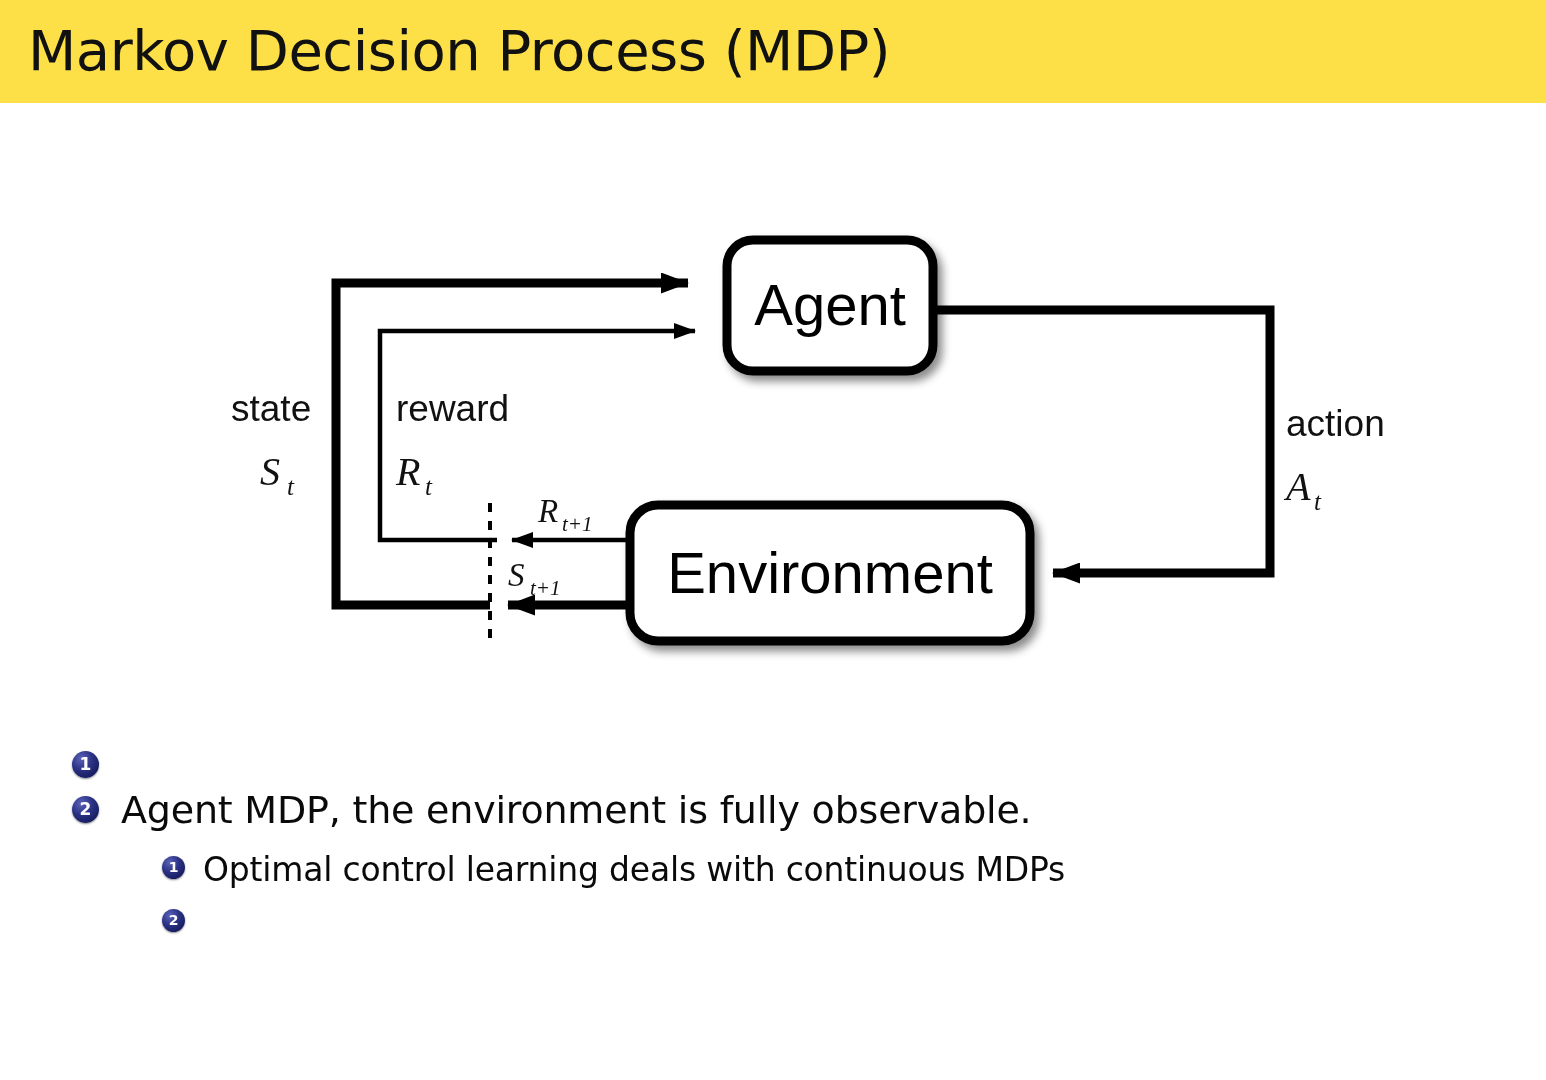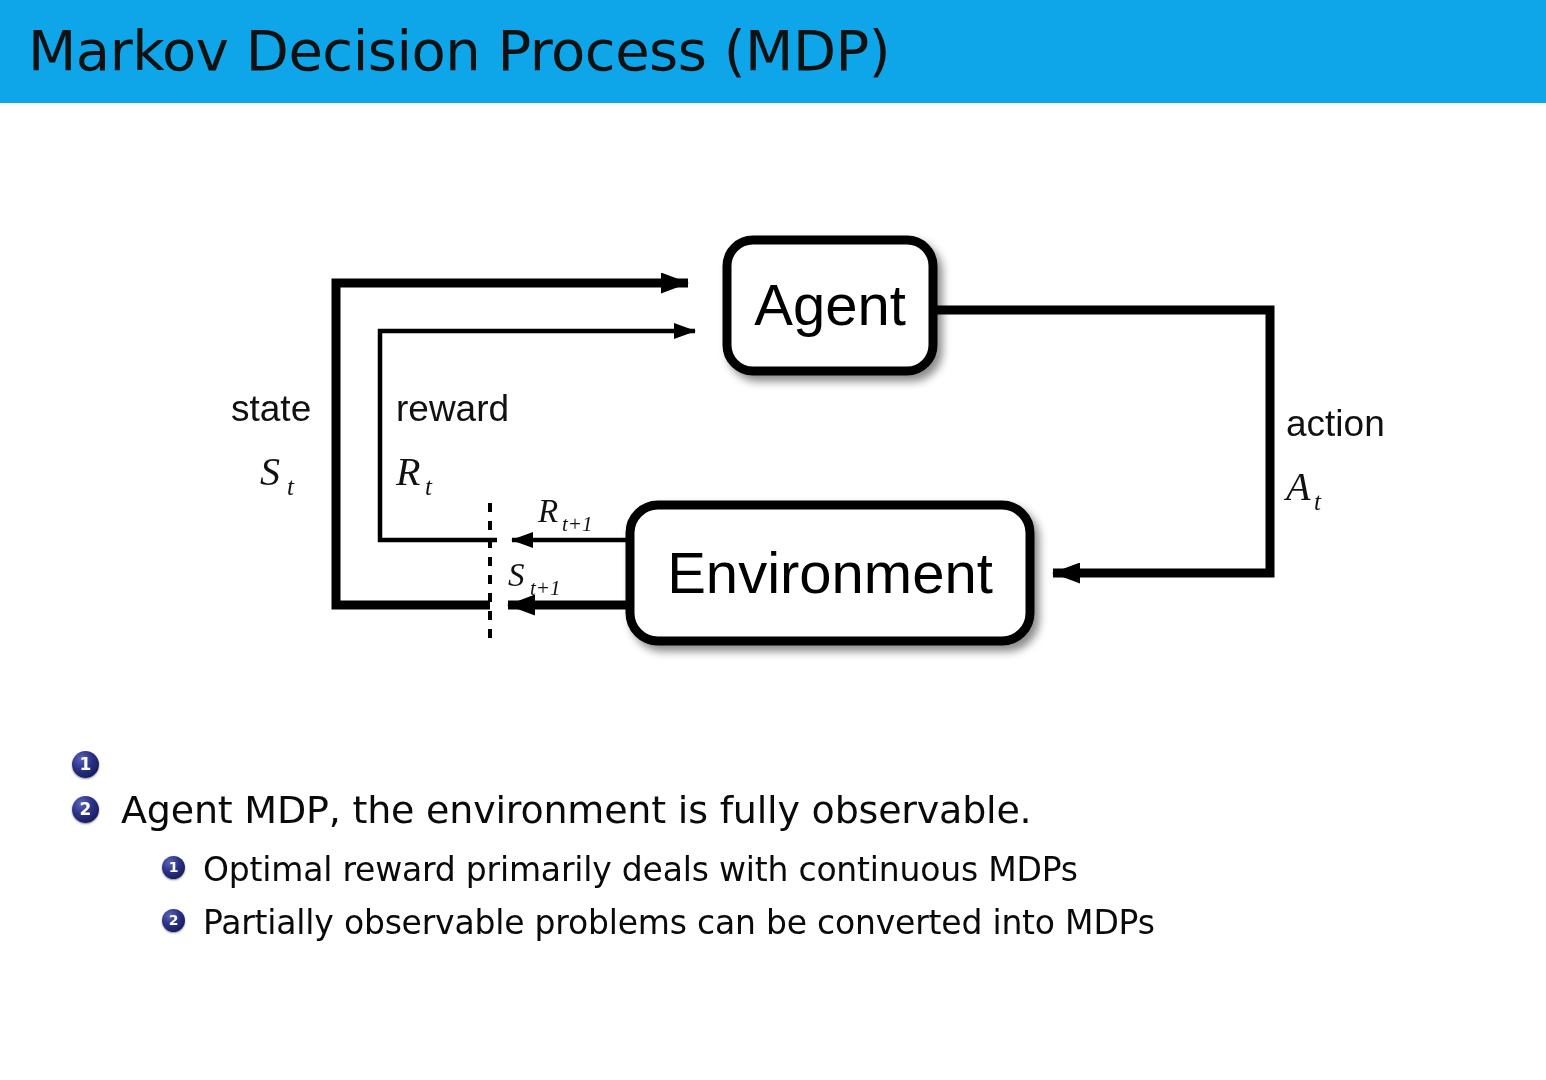--- a/index.html
+++ b/index.html
@@ -17,21 +17,21 @@
     position: relative;
   }
 
   
   #slide-header {
     position: absolute;
     left: 0;
     top: 0;
     width: 1546px;
     height: 103px;
-    background: #0ea5e9;
+    background: #fde047;
     box-sizing: border-box;
   }
   #slide-title {
     position: absolute;
     left: 28px;
     top: 16px;
     font-family: "DejaVu Sans", sans-serif;
     font-size: 56px;
     font-weight: 400;
     letter-spacing: -0.5px;
@@ -251,21 +251,20 @@
 
   <div class="bullet-item bullet-l1">
     <div class="badge badge-l1">2</div>
     <div class="bullet-text-l1">
       <div class="lastline">Agent MDP, the environment is fully observable.</div>
     </div>
   </div>
 
   <div class="bullet-item bullet-l2">
     <div class="badge badge-l2">1</div>
-    <div class="bullet-text-l2">Optimal reward primarily deals with continuous MDPs</div>
+    <div class="bullet-text-l2">Optimal control learning deals with continuous MDPs</div>
   </div>
 
   <div class="bullet-item bullet-l2">
     <div class="badge badge-l2">2</div>
-    <div class="bullet-text-l2">Partially observable problems can be converted into MDPs</div>
   </div>
 
 </div>
 
 </body></html>

